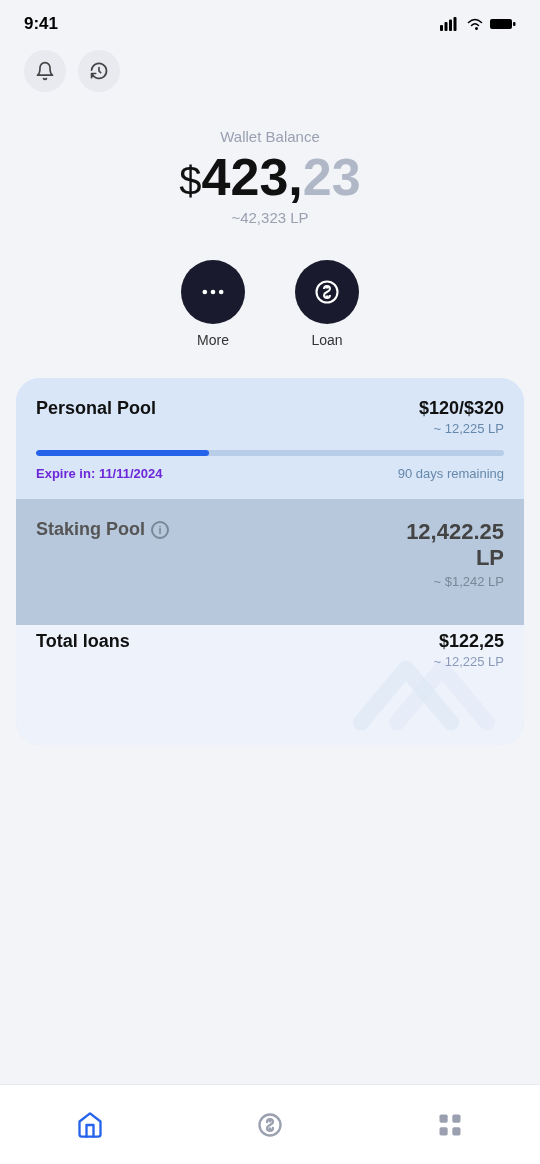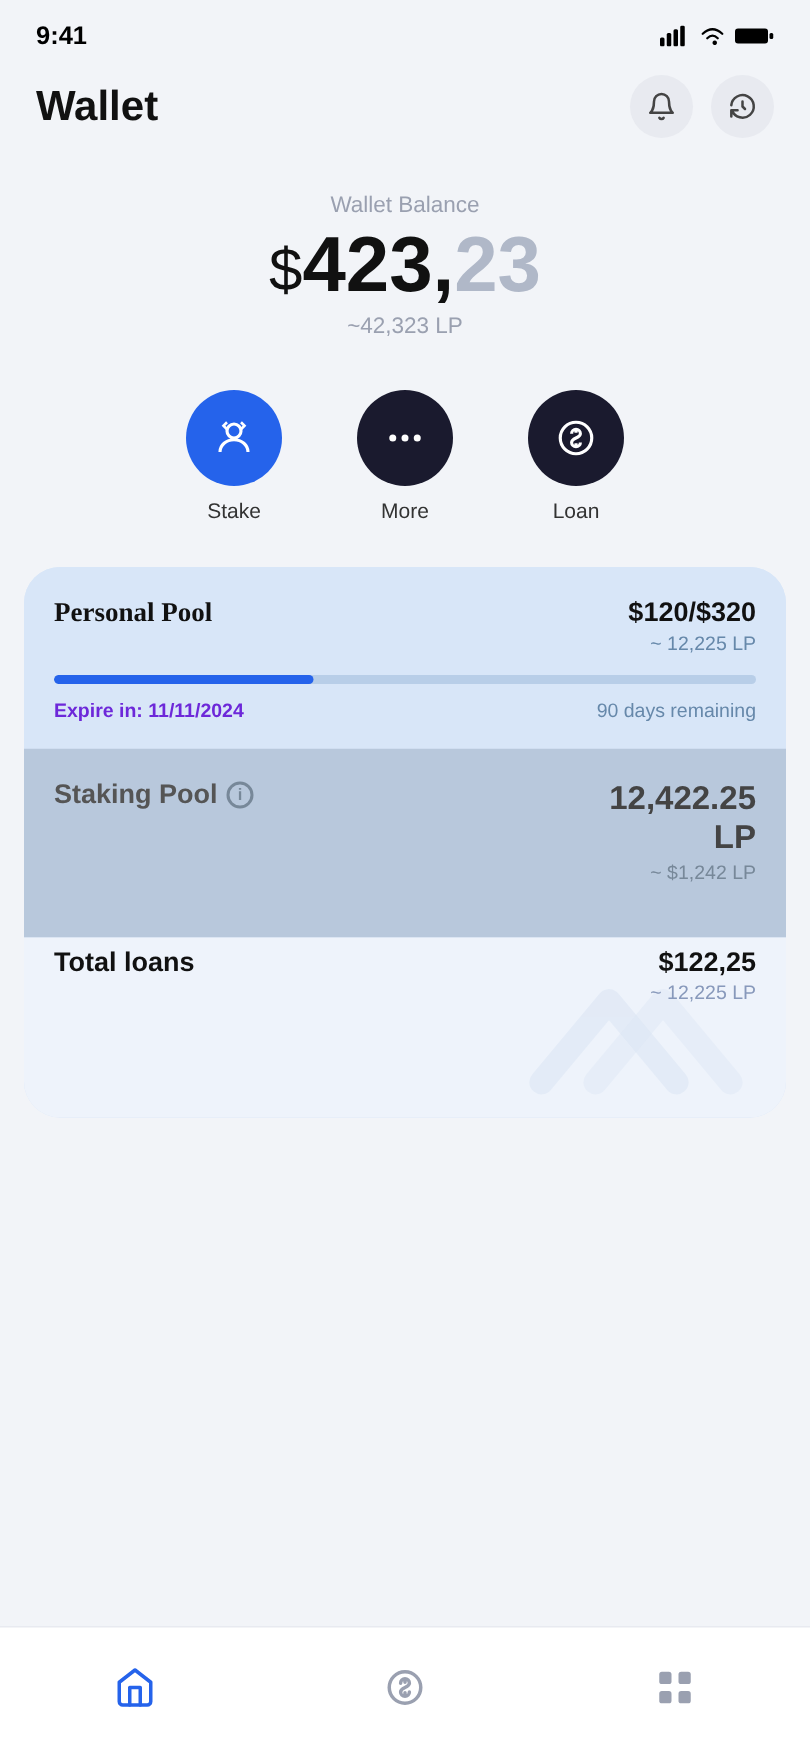--- a/index.html
+++ b/index.html
@@ -149,21 +149,20 @@
     .pool-header {
       display: flex;
       justify-content: space-between;
       align-items: flex-start;
       margin-bottom: 14px;
     }
     .pool-title {
       font-size: 18px;
       font-weight: 700;
       color: #111;
-      font-family: Liberation Serif, serif;
     }
     .pool-amount {
       font-size: 18px;
       font-weight: 700;
       color: #111;
       text-align: right;
     }
     .pool-amount-sub {
       font-size: 13px;
       color: #6688aa;
@@ -337,21 +336,20 @@
     </svg>
 
     <svg width="26" height="14" viewBox="0 0 26 14">
       <rect x="0" y="2" width="22" height="10" rx="2" fill="#000"></rect>
       <rect x="23" y="5" width="2.5" height="4" rx="1" fill="#000"></rect>
     </svg>
   </div>
 </div>
 
 <div class="header">
-  <span class="header-title">Wallet</span>
   <div class="header-actions">
     <button class="header-icon-btn">
       <svg width="20" height="20" viewBox="0 0 24 24" fill="none" stroke="currentColor" stroke-width="2" stroke-linecap="round" stroke-linejoin="round">
         <path d="M18 8A6 6 0 0 0 6 8c0 7-3 9-3 9h18s-3-2-3-9"></path>
         <path d="M13.73 21a2 2 0 0 1-3.46 0"></path>
       </svg>
     </button>
     <button class="header-icon-btn">
       <svg width="20" height="20" viewBox="0 0 24 24" fill="none" stroke="currentColor" stroke-width="2" stroke-linecap="round" stroke-linejoin="round">
         <polyline points="12 8 12 12 14 14"></polyline>
@@ -364,30 +362,20 @@
 <div class="balance-section">
   <div class="balance-label">Wallet Balance</div>
   <div class="balance-amount">
     <span class="dollar-sign">$</span><span class="main-num">423,</span><span class="decimal-num">23</span>
   </div>
   <div class="balance-lp">~42,323 LP</div>
 </div>
 
 <div class="actions-row">
 
-  <div class="action-item">
-    <div class="action-circle blue">
-      <svg width="28" height="28" viewBox="0 0 24 24" fill="none" stroke="white" stroke-width="1.8">
-        <circle cx="12" cy="8" r="4"></circle>
-        <path d="M4 20c0-4 3.6-7 8-7s8 3 8 7"></path>
-        <path d="M16 3l2 2-2 2M8 3L6 5l2 2" stroke="white" stroke-width="1.5"></path>
-      </svg>
-    </div>
-    <span class="action-label">Stake</span>
-  </div>
 
   <div class="action-item">
     <div class="action-circle dark2">
       <svg width="28" height="28" viewBox="0 0 24 24" fill="white">
         <circle cx="5" cy="12" r="2"></circle>
         <circle cx="12" cy="12" r="2"></circle>
         <circle cx="19" cy="12" r="2"></circle>
       </svg>
     </div>
     <span class="action-label">More</span>

